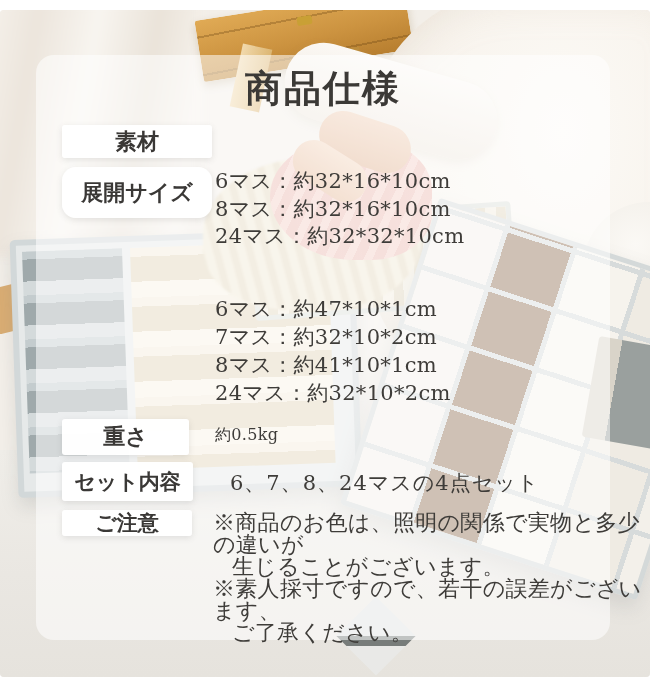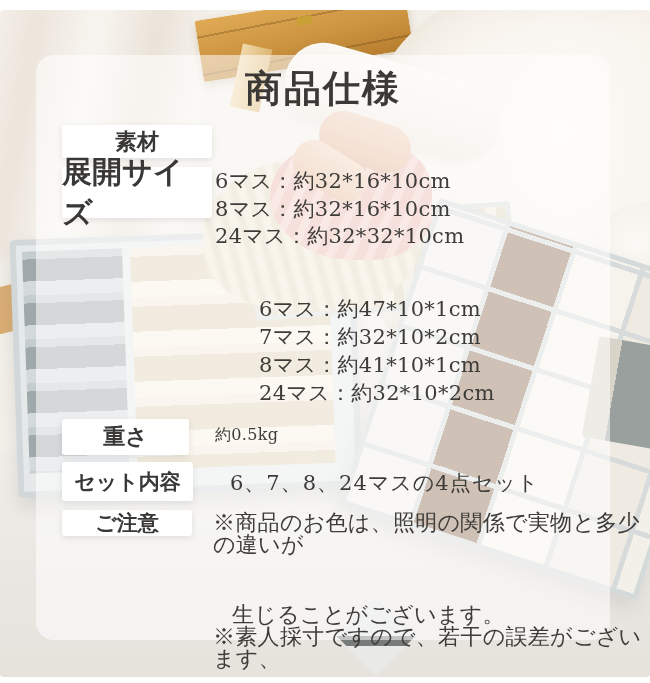--- a/index.html
+++ b/index.html
@@ -92,34 +92,34 @@
 
   
   .title { left:36px; top:64px; width:574px; text-align:center;
            font-size:37px; font-weight:700; letter-spacing:2px; color:#3b3936; }
 
   .lbox { background:rgba(255,255,255,.97); border-radius:3px;
           box-shadow:0 2px 6px rgba(70,70,70,.13);
           display:flex; align-items:center; justify-content:center;
           font-weight:600; color:#3a3836; }
   .lbox-0 { left:62px; top:125px; width:150px; height:33px; font-size:22px; }
-  .lbox-1 { left:62px; top:167px; width:150px; height:51px; font-size:30px; }
+  .lbox-1 { left:62px; top:167px; width:150px; height:51px; font-size:22px;border-radius:14px; }
   .lbox-2 { left:62px; top:294px; width:131px; height:32px; font-size:20px; }
   .lbox-3 { left:62px; top:419px; width:127px; height:36px; font-size:22px; }
   .lbox-4 { left:62px; top:462px; width:131px; height:39px; font-size:21px; }
   .lbox-5 { left:62px; top:510px; width:130px; height:26px; font-size:21px; }
 
   .val { color:#3e3c39; letter-spacing:.3px; font-weight:500; }
   .val-0 { left:215px; top:128px; font-size:22px; }
   .val-1 { left:215px; top:168px; font-size:21px; line-height:27.5px; }
-  .val-2 { left:215px; top:295px; font-size:21px; line-height:28px;margin-left:44px; }
+  .val-2 { left:215px; top:295px; font-size:21px; line-height:28px; }
   .val-3 { left:215px; top:425px; font-size:16px; }
   .val-4 { left:230px; top:469px; font-size:21px; letter-spacing:1px; }
   .val-5 { left:213px; top:512px; font-size:22px; line-height:22px; }
-  .val-5 .indent { padding-left:19px;margin-top:48px; }
+  .val-5 .indent { padding-left:19px; }
 </style>
 </head>
 <body>
 
 <div class="stage">
 
   <div class="photo">
     <div class="floor"></div>
     <div class="curtain"></div>
     <div class="wood-floor"></div>
@@ -178,15 +178,16 @@
   </div>
   <div class="abs val val-4">6、7、8、24マスの4点セット</div>
 
   <div class="abs lbox lbox-5">
     <span>ご注意</span>
   </div>
   <div class="abs val val-5">
     <div>※商品のお色は、照明の関係で実物と多少の違いが</div>
     <div class="indent">生じることがございます。</div>
     <div>※素人採寸ですので、若干の誤差がございます、</div>
+    <div class="indent">ご了承ください。</div>
   </div>
 
 </div>
 
 </body></html>

